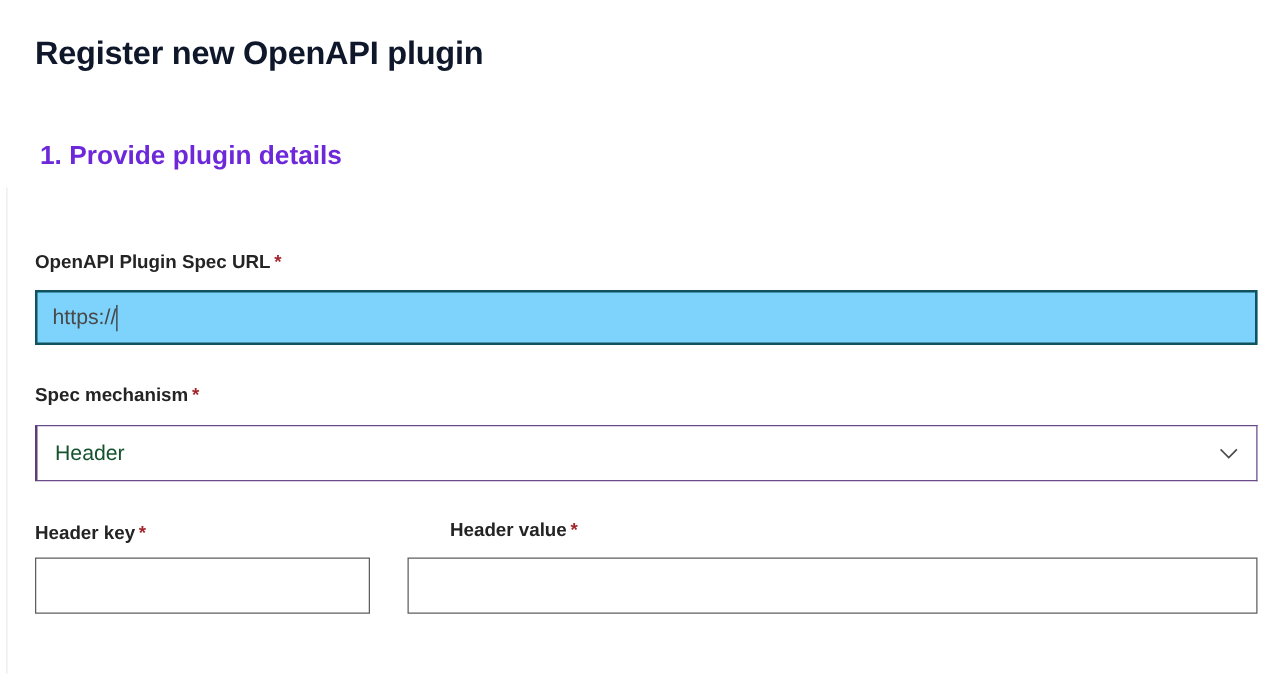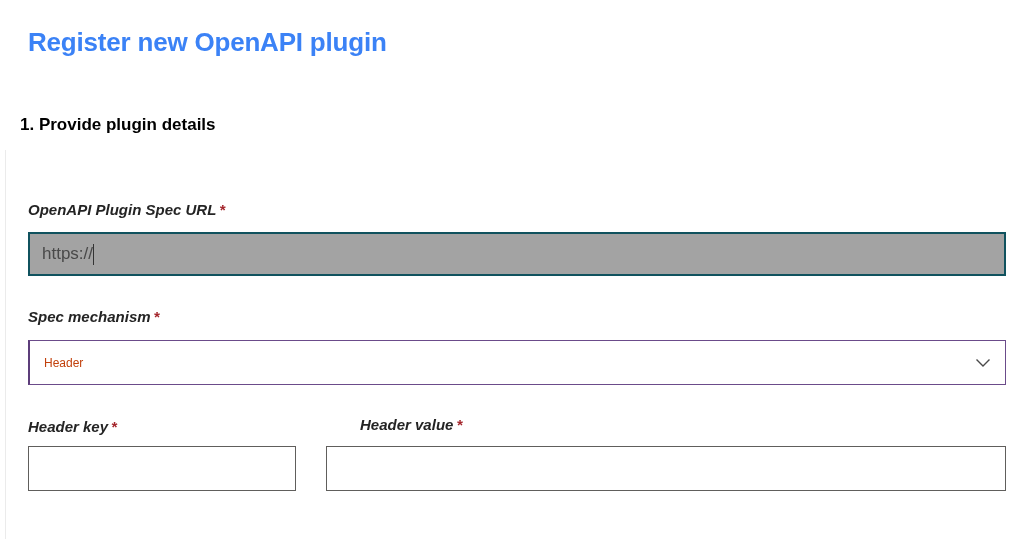--- a/index.html
+++ b/index.html
@@ -26,63 +26,62 @@
     background: #ebebeb;
   }
 
   .page-title {
     position: absolute;
     left: 28px;
     top: 25px;
     font-size: 26px;
     font-weight: bold;
     letter-spacing: -0.2px;
-    color: #3b82f6;
+    color: #0f172a;
     line-height: 34px;
     white-space: nowrap;
   }
 
   .section-title {
     position: absolute;
-    left: 20px;
+    left: 32px;
     top: 112px;
-    font-size: 17px;
+    font-size: 21px;
     font-weight: bold;
-    color: #000000;
+    color: #6d28d9;
     line-height: 26px;
     white-space: nowrap;
   }
 
   .field-label {
     position: absolute;
     font-size: 15px;
     font-weight: bold;
     color: #242424;
     line-height: 20px;
     white-space: nowrap;
-    font-style: italic;
   }
   .req-star {
     color: #a4262c;
     font-weight: bold;
     margin-left: 3px;
     font-size: 15px;
   }
 
   
   .url-label   { left: 28px; top: 200px; }
   .url-field {
     position: absolute;
     left: 28px;
     top: 232px;
     width: 978px;
     height: 44px;
     box-sizing: border-box;
     border: 2px solid #10525e;
-    background: #a3a3a3;
+    background: #7dd3fc;
     display: flex;
     align-items: center;
     padding: 0 12px;
   }
   .url-text {
     font-size: 17px;
     color: #494949;
     line-height: 22px;
     white-space: pre;
   }
@@ -106,22 +105,22 @@
     box-sizing: border-box;
     border: 1px solid #6b4b8a;
     border-left: 2px solid #5c3d7a;
     background: #ffffff;
     display: flex;
     align-items: center;
     justify-content: space-between;
     padding: 0 14px 0 14px;
   }
   .auth-value {
-    font-size: 12px;
-    color: #c2410c;
+    font-size: 17px;
+    color: #14532d;
     line-height: 22px;
   }
   .chevron {
     width: 16px;
     height: 16px;
     display: block;
   }
 
   
   .hkey-label  { left: 28px; top: 417px; }

